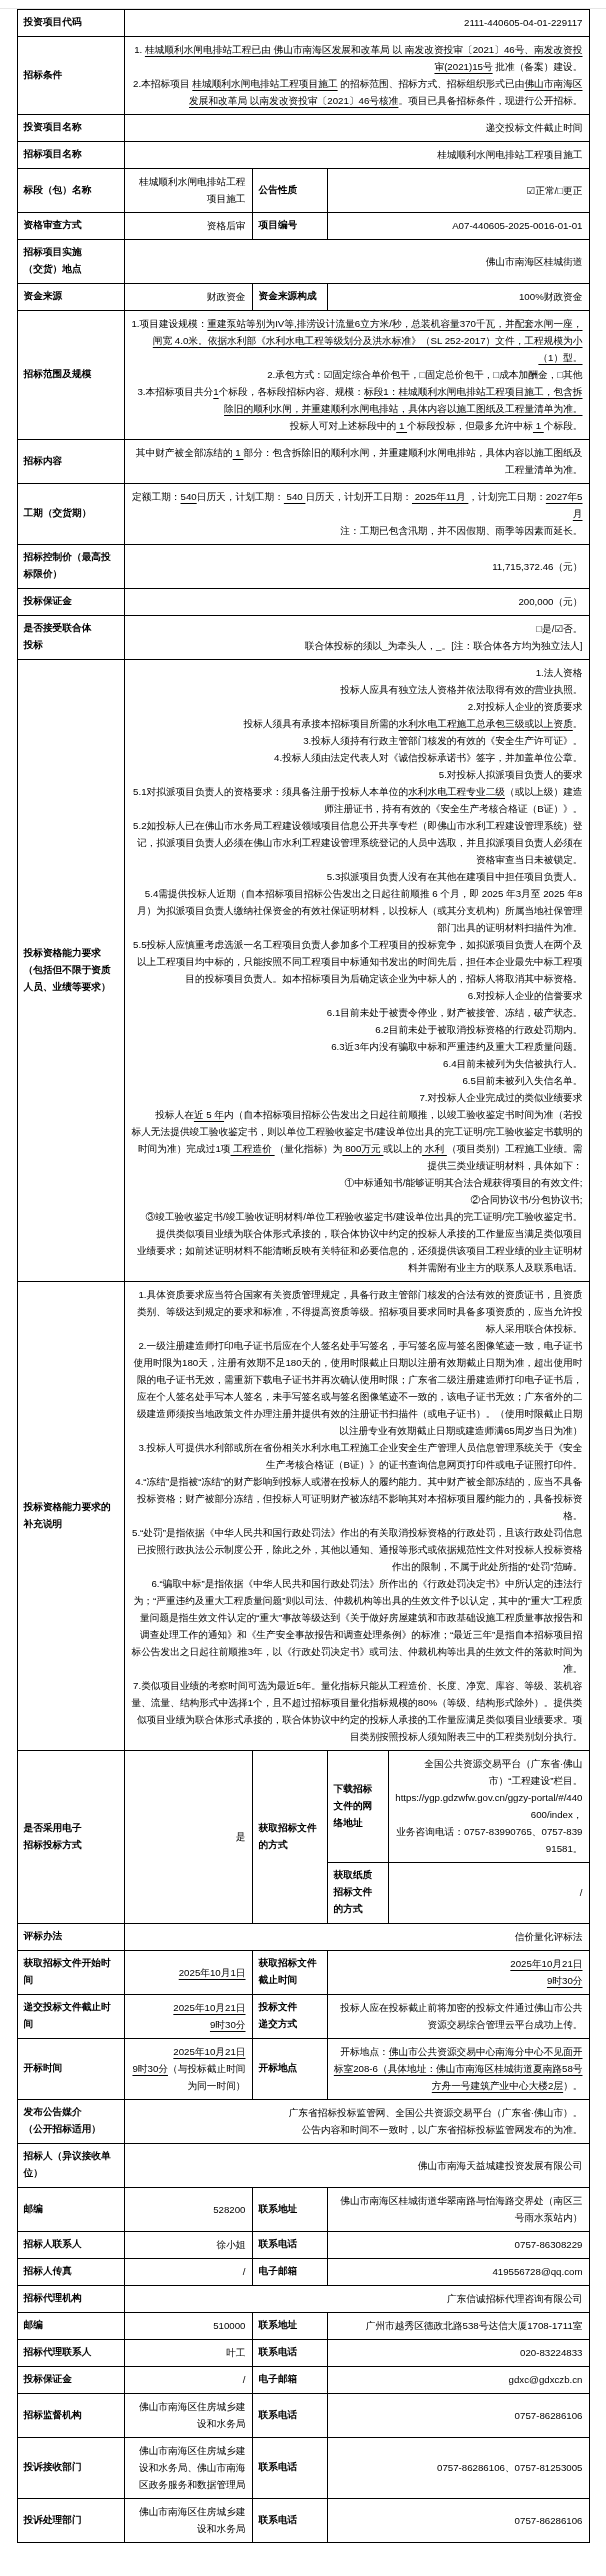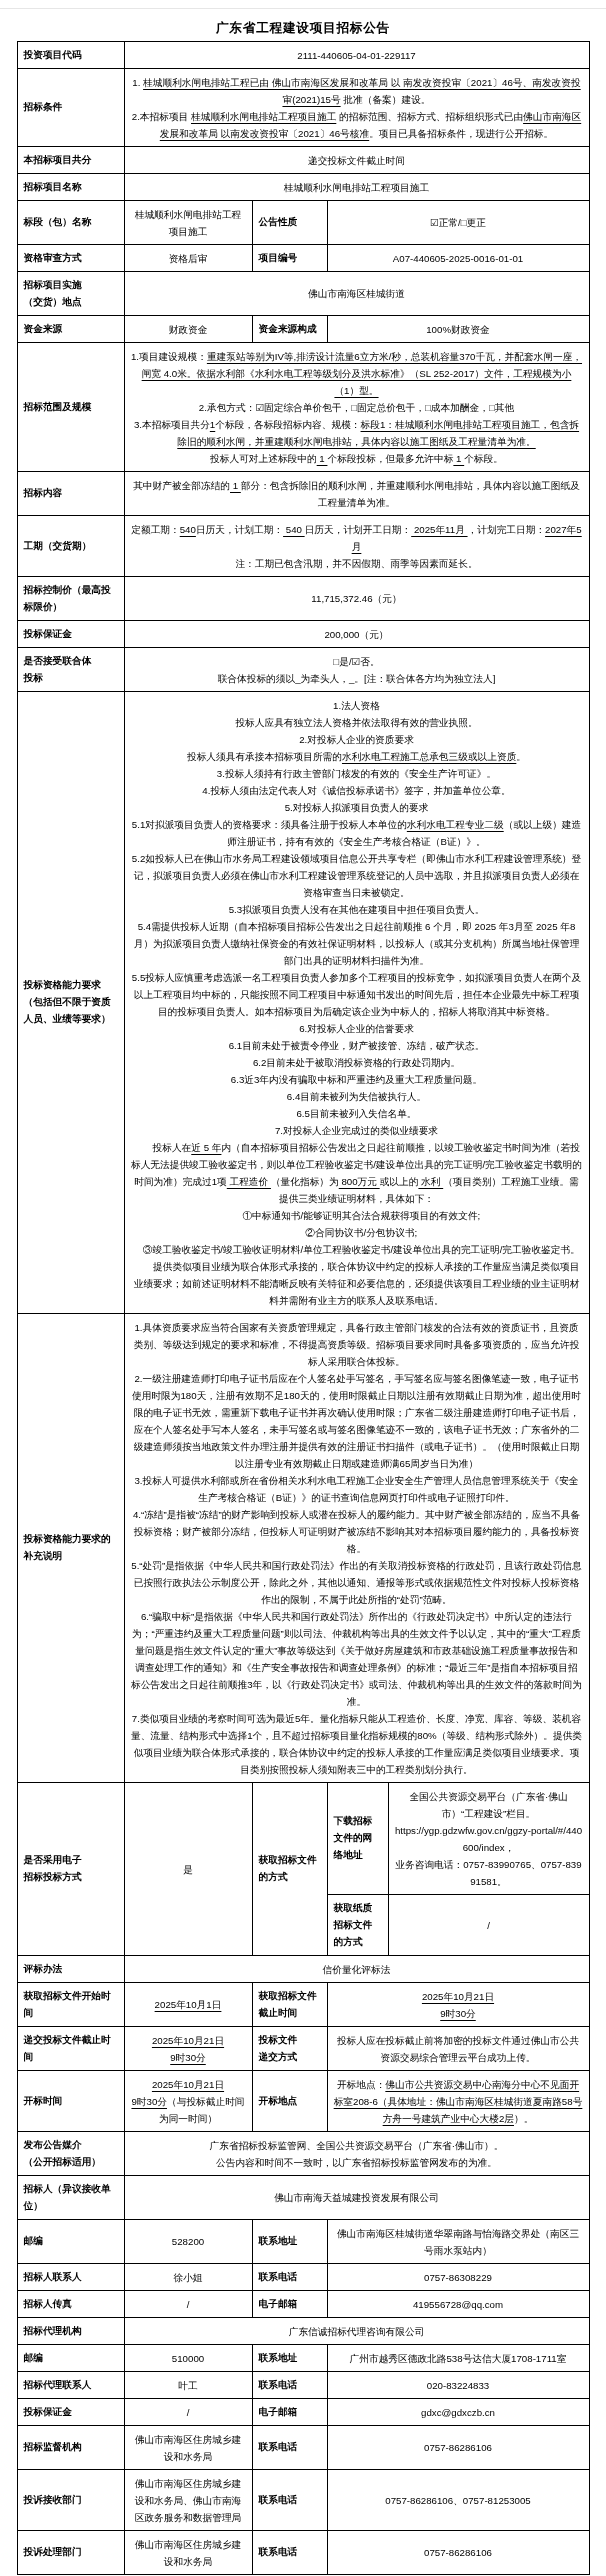--- a/index.html
+++ b/index.html
@@ -33,60 +33,59 @@
     overflow:hidden;
   }
   td.lbl{
     font-weight:bold;
     text-align:left;
     white-space:pre-line;
     padding:4.5px 3px;
     font-family:Liberation Mono, monospace;
   }
   td.val{
-    text-align:center;
+    text-align:right;
     white-space:pre-line;
     word-break:break-all;
   }
   td.ctr{
-    text-align:center;
+    text-align:right;
     white-space:pre-line;
     word-break:break-all;
   }
   .u{
     text-decoration:underline;
     text-underline-offset:3px;
   }
 </style>
 </head>
 <body>
 
 <div class="page">
   <div class="top-rule"></div>
-  <div class="title">广东省工程建设项目招标公告</div>
   <table class="doc">
     <colgroup>
       <col style="width:107px">
       <col style="width:128px">
       <col style="width:75px">
       <col style="width:61px">
       <col style="width:201px">
     </colgroup>
     <tbody>
         <tr>
           <td class="lbl"><span>投资项目代码</span></td>
           <td colspan="4" class="val"><span>2111-440605-04-01-229117</span></td>
         </tr>
         <tr>
           <td class="lbl"><span>招标条件</span></td>
           <td colspan="4" class="val"><span>1. </span><span class="u">桂城顺利水闸电排站工程已由 佛山市南海区发展和改革局 以 南发改资投审〔2021〕46号、南发改资投审(2021)15号</span><span> 批准（备案）建设。
 2.本招标项目 </span><span class="u">桂城顺利水闸电排站工程项目施工</span><span> 的招标范围、招标方式、招标组织形式已由</span><span class="u">佛山市南海区发展和改革局 以南发改资投审〔2021〕46号核准</span><span>。项目已具备招标条件，现进行公开招标。</span></td>
         </tr>
         <tr>
-          <td class="lbl"><span>本招标项目共分</span></td>
+          <td class="lbl"><span>投资项目名称</span></td>
           <td colspan="4" class="val"><span>递交投标文件截止时间</span></td>
         </tr>
         <tr>
           <td class="lbl"><span>招标项目名称</span></td>
           <td colspan="4" class="val"><span>桂城顺利水闸电排站工程项目施工</span></td>
         </tr>
         <tr>
           <td class="lbl"><span>标段（包）名称</span></td>
           <td class="val"><span>桂城顺利水闸电排站工程项目施工</span></td>
           <td class="lbl"><span>公告性质</span></td>

